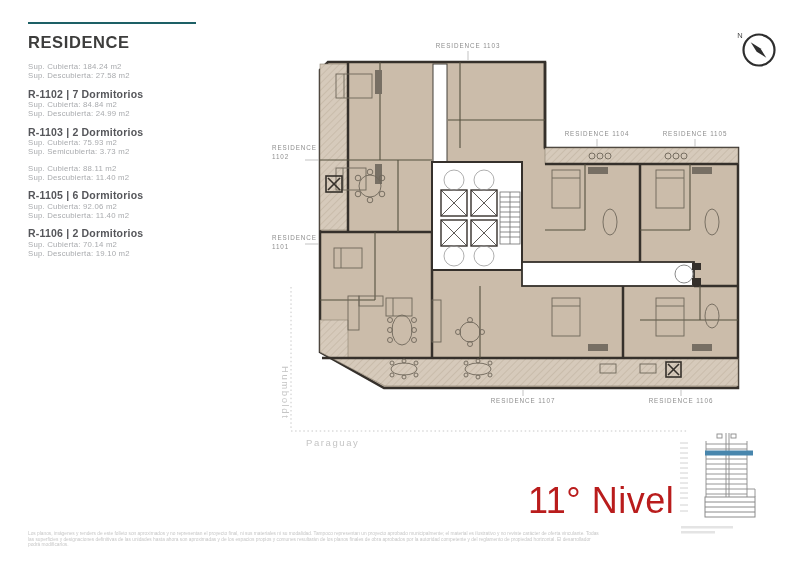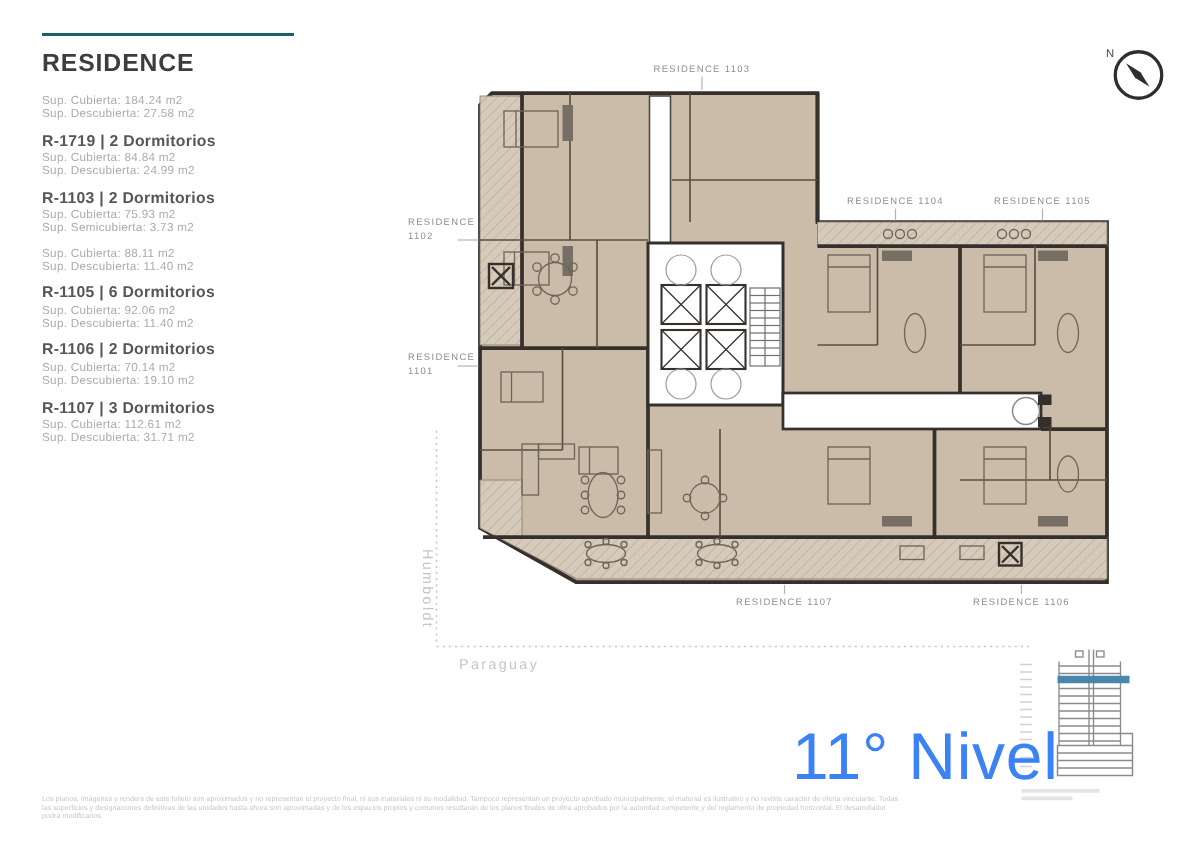--- a/index.html
+++ b/index.html
@@ -11,22 +11,22 @@
   .sidebar{position:absolute;left:28px;top:22px;width:190px;}
   .accent-rule{width:168px;height:2px;background:#1d6066;}
   .sidebar h1{margin:9px 0 10px 0;font-size:16.5px;font-weight:700;color:#3d3d3c;
               letter-spacing:.6px;}
   .unit{margin-bottom:7px;}
   .unit .u-name{font-size:10.5px;line-height:12.5px;font-weight:700;color:#55565a;
                 letter-spacing:.2px;}
   .unit .u-line{font-size:7.8px;line-height:9.3px;color:#a9abae;letter-spacing:.2px;}
 
   
-  .level-label{position:absolute;left:528px;top:480px;font-size:44px;font-weight:500;
-               color:#3b82f6;letter-spacing:.5px;}
+  .level-label{position:absolute;left:528px;top:480px;font-size:36px;font-weight:500;
+               color:#b91c1c;letter-spacing:.5px;}
   .disclaimer{position:absolute;left:28px;top:531px;width:618px;font-size:4.8px;
               line-height:5.6px;color:#c7c7c7;}
 
   svg text{font-family:"Liberation Sans",sans-serif;}
   .plan-label{font-size:6.3px;fill:#8e8e8e;letter-spacing:.9px;}
   .street-label{font-size:9.5px;fill:#c5c5c5;letter-spacing:1.6px;}
   .compass-n{font-size:7.5px;fill:#4a4a4a;}
 </style>
 </head>
 <body>
@@ -311,21 +311,21 @@
 
   <div class="sidebar">
     <div class="accent-rule"></div>
     <h1>RESIDENCE</h1>
 
     <div class="unit">
       <div class="u-line">Sup. Cubierta: 184.24 m2</div>
       <div class="u-line">Sup. Descubierta: 27.58 m2</div>
     </div>
     <div class="unit">
-      <div class="u-name">R-1719 | 2 Dormitorios</div>
+      <div class="u-name">R-1102 | 7 Dormitorios</div>
       <div class="u-line">Sup. Cubierta: 84.84 m2</div>
       <div class="u-line">Sup. Descubierta: 24.99 m2</div>
     </div>
     <div class="unit">
       <div class="u-name">R-1103 | 2 Dormitorios</div>
       <div class="u-line">Sup. Cubierta: 75.93 m2</div>
       <div class="u-line">Sup. Semicubierta: 3.73 m2</div>
     </div>
     <div class="unit">
       <div class="u-line">Sup. Cubierta: 88.11 m2</div>
@@ -333,25 +333,20 @@
     </div>
     <div class="unit">
       <div class="u-name">R-1105 | 6 Dormitorios</div>
       <div class="u-line">Sup. Cubierta: 92.06 m2</div>
       <div class="u-line">Sup. Descubierta: 11.40 m2</div>
     </div>
     <div class="unit">
       <div class="u-name">R-1106 | 2 Dormitorios</div>
       <div class="u-line">Sup. Cubierta: 70.14 m2</div>
       <div class="u-line">Sup. Descubierta: 19.10 m2</div>
-    </div>
-    <div class="unit">
-      <div class="u-name">R-1107 | 3 Dormitorios</div>
-      <div class="u-line">Sup. Cubierta: 112.61 m2</div>
-      <div class="u-line">Sup. Descubierta: 31.71 m2</div>
     </div>
   </div>
 
   <div class="level-label">11° Nivel</div>
 
   <div class="disclaimer">
     <div>Los planos, imágenes y renders de este folleto son aproximados y no representan el proyecto final, ni sus materiales ni su modalidad. Tampoco representan un proyecto aprobado municipalmente; el material es ilustrativo y no reviste carácter de oferta vinculante. Todas</div>
     <div>las superficies y designaciones definitivas de las unidades hasta ahora son aproximadas y de los espacios propios y comunes resultarán de los planos finales de obra aprobados por la autoridad competente y del reglamento de propiedad horizontal. El desarrollador</div>
     <div>podrá modificarlos.</div>
   </div>

